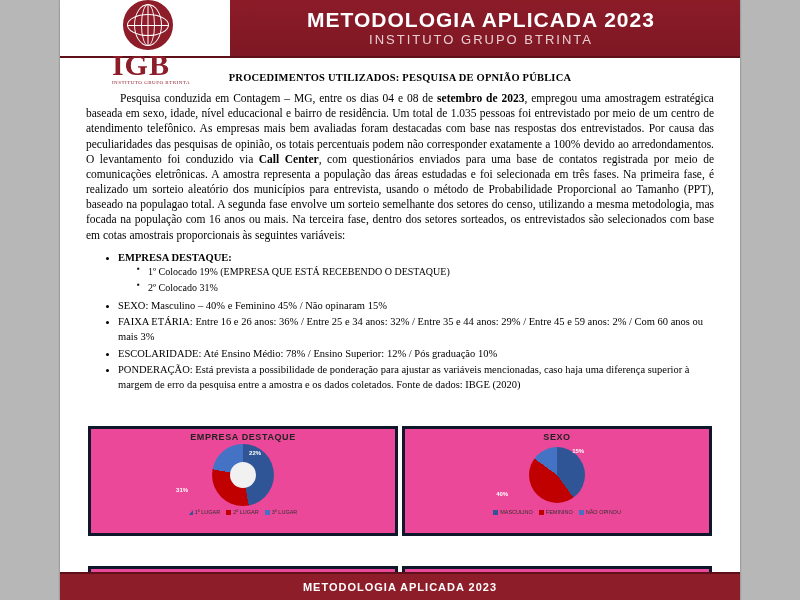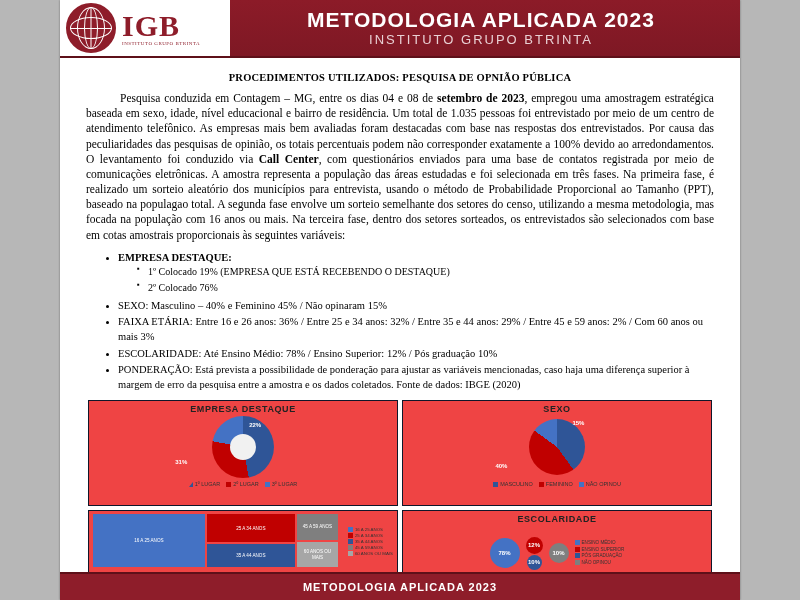--- a/index.html
+++ b/index.html
@@ -17,21 +17,21 @@
   .header{
     position:relative;height:56px;
     background:#8e1d2a;
     background:linear-gradient(180deg,#8c1b28 0%,#7e1824 100%);
     display:flex;align-items:center;
     border-bottom:2px solid #5e1019;
   }
   .logo-wrap{
     width:170px;height:56px;display:flex;align-items:center;
     background:#ffffff;
-    padding-left:6px;box-sizing:border-box;
+    padding-left:6px;box-sizing:border-box;flex-direction:column;
   }
   .globe{
     width:46px;height:46px;border-radius:50%;
     background:#8e1d2a;
     position:relative;flex:0 0 auto;
     border:2px solid #8e1d2a;
     overflow:hidden;
   }
   .globe:before{
     content:"";position:absolute;left:50%;top:2px;bottom:2px;width:1px;
@@ -84,22 +84,22 @@
     content:"\25AA";position:absolute;left:-11px;top:-1px;font-size:8px;color:#000;
   }
   ul.lvl1>li::marker{font-size:9px;}
   .bullets-sec li{margin-bottom:3px;}
   
   .charts{
     display:grid;grid-template-columns:1fr 1fr;gap:4px;
     margin:8px 2px 0 2px;
   }
   .chart-box{
-    border:1px solid #0f172a;background:#ef4444;position:relative;
-    height:104px;overflow:hidden;
+    border:3px solid #0f172a;background:#ec4899;position:relative;
+    height:104px;overflow:hidden;margin-top:26px;
   }
   .chart-box.tall{height:84px;}
   .chart-title{
     text-align:center;font-family:"Liberation Sans", sans-serif;
     font-weight:bold;font-size:9px;letter-spacing:.6px;padding:3px 0 0 0;color:#222;
   }
   .donut-wrap{position:relative;height:66px;display:flex;justify-content:center;align-items:center;}
   .donut{
     width:62px;height:62px;border-radius:50%;position:relative;
   }
@@ -180,21 +180,21 @@
 
     <p class="para">
       <span>Pesquisa conduzida em  Contagem – MG, entre os dias 04 e 08 de </span><b>setembro de 2023</b><span>, empregou uma amostragem estratégica baseada em sexo, idade, nível educacional e bairro de residência. Um total de 1.035 pessoas foi entrevistado por meio de um centro de atendimento telefônico. As empresas mais bem avaliadas foram destacadas com base nas respostas dos entrevistados. Por causa das peculiaridades das pesquisas de opinião, os totais percentuais podem não corresponder exatamente a 100% devido ao arredondamentos. O levantamento foi conduzido via </span><b>Call Center</b><span>, com questionários enviados para uma base de contatos registrada por meio de comunicações eletrônicas. A amostra representa a população das áreas estudadas e foi selecionada em três fases. Na primeira fase, é realizado um sorteio aleatório dos municípios para entrevista, usando o método de Probabilidade Proporcional ao Tamanho (PPT), baseado na populagao total. A segunda fase envolve um sorteio semelhante dos setores do censo, utilizando a mesma metodologia, mas focada na população com 16 anos ou mais. Na terceira fase, dentro dos setores sorteados, os entrevistados são selecionados com base em cotas amostrais proporcionais às seguintes variáveis:</span>
     </p>
 
     <ul class="lvl1 bullets-sec">
       <li>
         <b>EMPRESA DESTAQUE:</b>
         <ul class="lvl2">
           <li>1º Colocado 19% (EMPRESA QUE ESTÁ RECEBENDO O DESTAQUE)</li>
-          <li>2º Colocado 76%</li>
+          <li>2º Colocado 31%</li>
         </ul>
       </li>
       <li>SEXO: Masculino – 40% e Feminino 45% / Não opinaram 15%</li>
       <li>FAIXA ETÁRIA: Entre 16 e 26 anos: 36% / Entre 25 e 34 anos: 32% / Entre 35 e 44 anos: 29% / Entre 45 e 59 anos: 2% / Com 60 anos ou mais 3%</li>
       <li>ESCOLARIDADE: Até Ensino Médio: 78% / Ensino Superior: 12% / Pós graduação 10%</li>
       <li>PONDERAÇÃO: Está prevista a possibilidade de ponderação para ajustar as variáveis mencionadas, caso haja uma diferença superior à margem de erro da pesquisa entre a amostra e os dados coletados. Fonte de dados: IBGE (2020)</li>
     </ul>
 
     <div class="charts">
 

